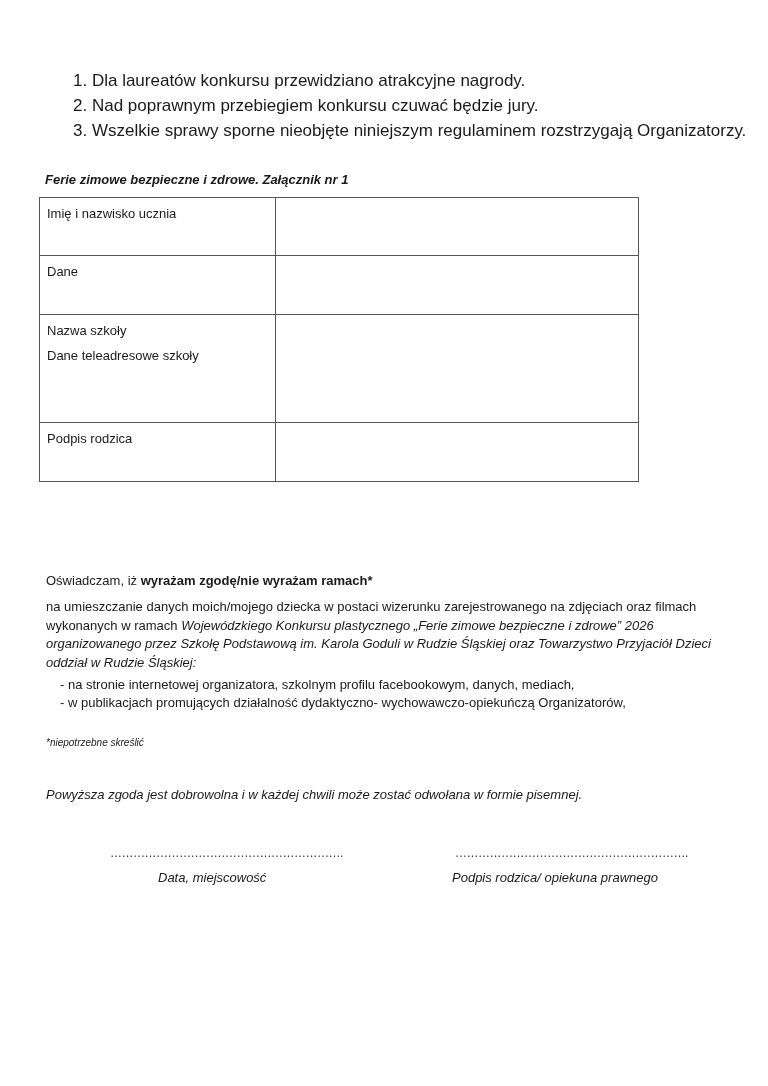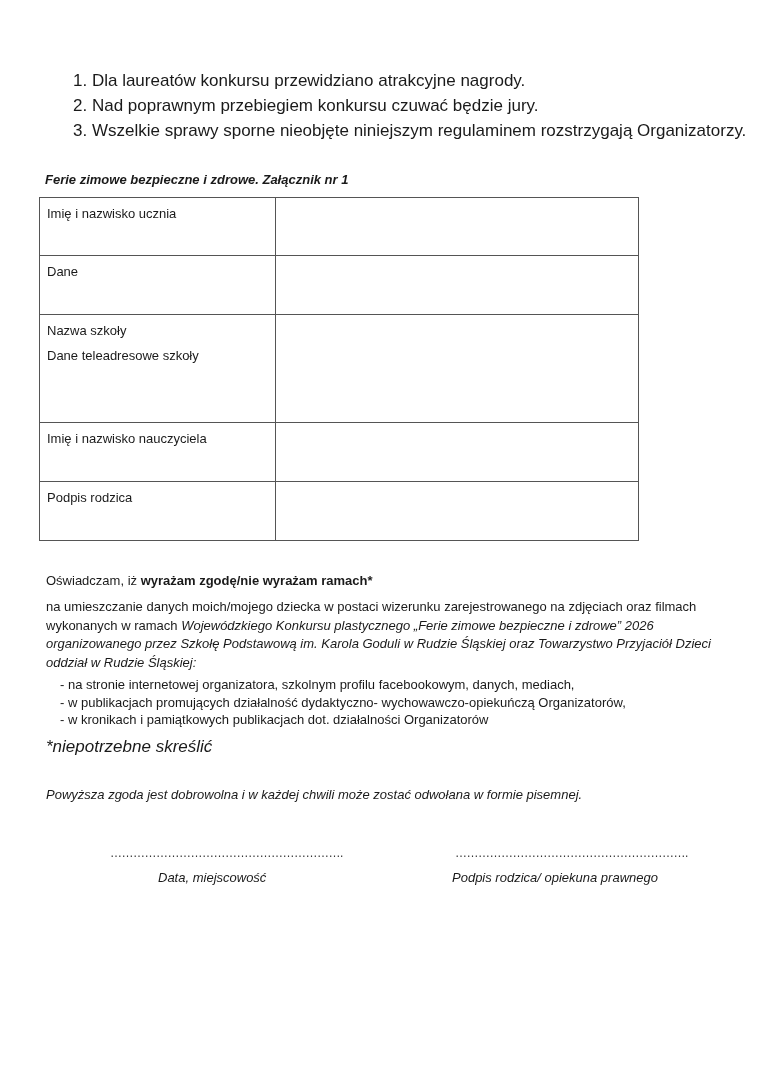--- a/index.html
+++ b/index.html
@@ -11,21 +11,21 @@
   .title { left: 45px; top: 172px; font-style: italic; font-weight: bold; font-size: 13px; text-align: center; }
   table.form { position: absolute; left: 39px; top: 197px; width: 600px; border-collapse: collapse; }
   table.form td { border: 1px solid #555; vertical-align: top; padding: 8px 7px 16px 7px; font-size: 13px; }
   table.form td.label { width: 221px; }
   table.form td .line2 { margin-top: 10px; display: block; }
   .consent-head { left: 46px; top: 573px; font-size: 13px; }
   .consent-head b { font-weight: bold; }
   .para { position: absolute; left: 46px; top: 598px; width: 680px; font-size: 13px; line-height: 18.5px; }
   .para i { font-style: italic; }
   .bullets { position: absolute; left: 60px; top: 676px; font-size: 13px; line-height: 17.5px; margin:0; padding:0; list-style:none; }
-  .note { left: 46px; top: 737px; font-style: italic; font-size: 17px; }
+  .note { left: 46px; top: 737px; font-style: italic; font-size: 10px; }
   .voluntary { left: 46px; top: 787px; font-style: italic; font-size: 13px; }
   .dots { font-size: 12px; letter-spacing: -0.5px; color: #333; }
   .sig-label { font-style: italic; font-size: 13px; }
 </style>
 </head>
 <body>
 
 <ol class="rules">
   <li>1. Dla laureatów konkursu przewidziano atrakcyjne nagrody.</li>
   <li>2. Nad poprawnym przebiegiem konkursu czuwać będzie jury.</li>
@@ -45,45 +45,40 @@
     <td></td>
   </tr>
   <tr style="height:108px">
     <td class="label">
       <span>Nazwa szkoły</span>
       <span class="line2">Dane teleadresowe szkoły</span>
     </td>
     <td></td>
   </tr>
   <tr style="height:59px">
-    <td class="label"><span>Imię i nazwisko nauczyciela</span></td>
-    <td></td>
-  </tr>
-  <tr style="height:59px">
     <td class="label"><span>Podpis rodzica</span></td>
     <td></td>
   </tr>
 </tbody>
   </table>
 
 <div class="abs consent-head">
   <span>Oświadczam, iż </span><b>wyrażam zgodę/nie wyrażam ramach*</b>
 </div>
 
 <div class="para">
   <div>na umieszczanie danych moich/mojego dziecka w postaci wizerunku zarejestrowanego na zdjęciach oraz filmach</div>
   <div><span>wykonanych w ramach </span><i>Wojewódzkiego Konkursu plastycznego „Ferie zimowe bezpieczne i zdrowe” 2026</i></div>
   <div><i>organizowanego przez Szkołę Podstawową im. Karola Goduli w Rudzie Śląskiej oraz Towarzystwo Przyjaciół Dzieci</i></div>
   <div><i>oddział w Rudzie Śląskiej:</i></div>
 </div>
 
 <ul class="bullets">
   <li>- na stronie internetowej organizatora, szkolnym profilu facebookowym,  danych, mediach,</li>
   <li>- w publikacjach promujących działalność dydaktyczno- wychowawczo-opiekuńczą Organizatorów,</li>
-  <li>- w kronikach i pamiątkowych publikacjach dot. działalności Organizatorów</li>
 </ul>
 
 <div class="abs note">*niepotrzebne skreślić</div>
 <div class="abs voluntary">Powyższa zgoda jest dobrowolna i w każdej chwili może zostać odwołana w formie pisemnej.</div>
 
 <div class="abs dots" style="left:110px; top:846px;">…………………………………………………….</div>
 <div class="abs sig-label" style="left:158px; top:870px;">Data, miejscowość</div>
 
 <div class="abs dots" style="left:455px; top:846px;">…………………………………………………….</div>
 <div class="abs sig-label" style="left:452px; top:870px;">Podpis rodzica/ opiekuna prawnego</div>

